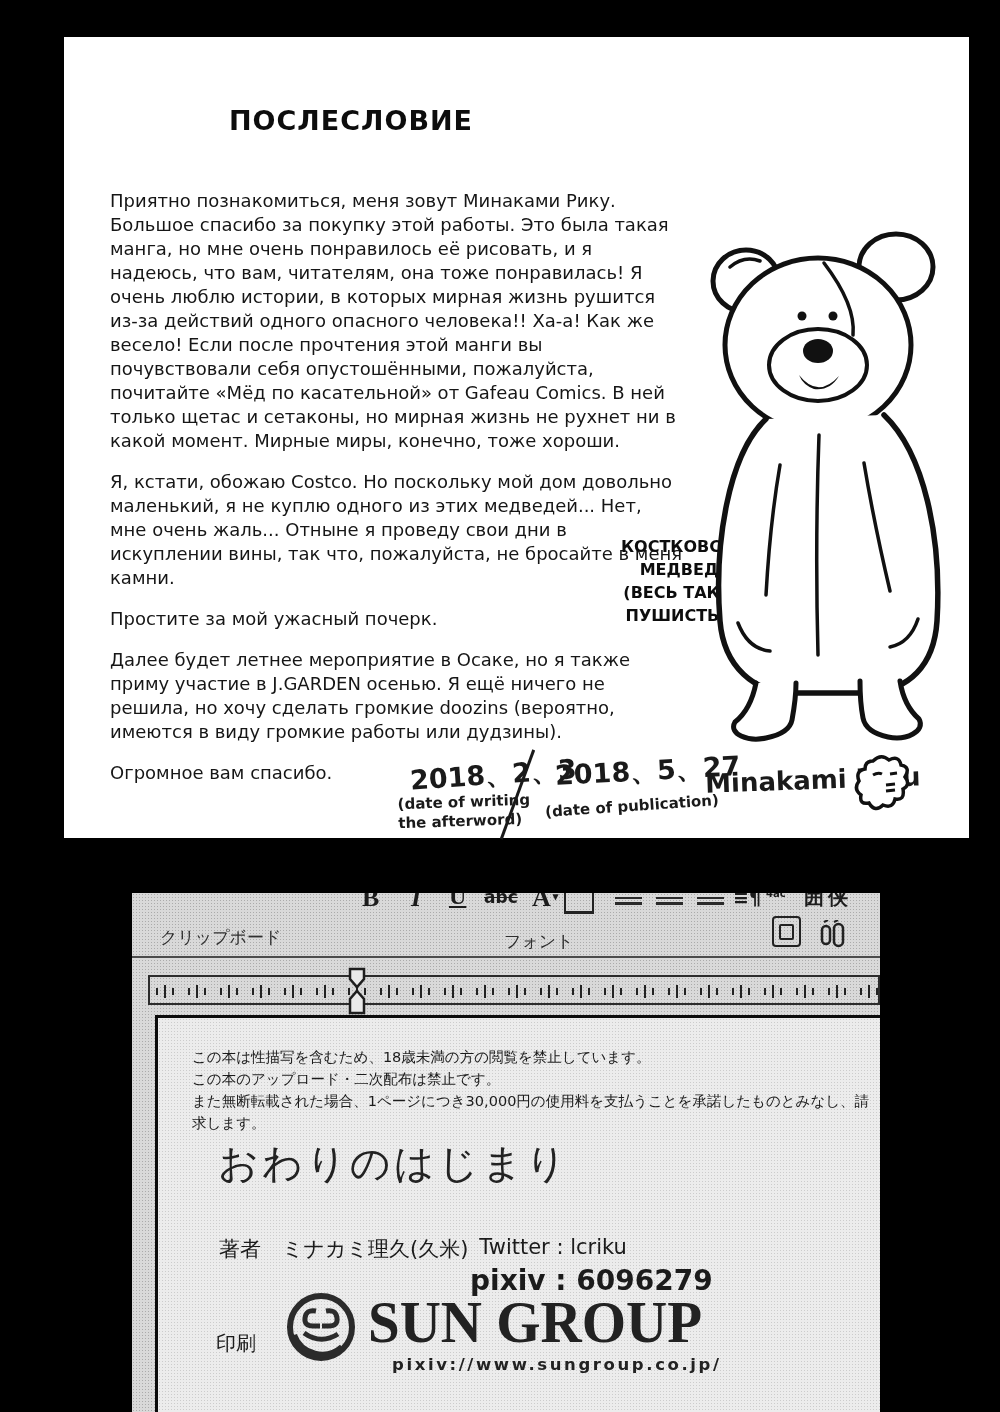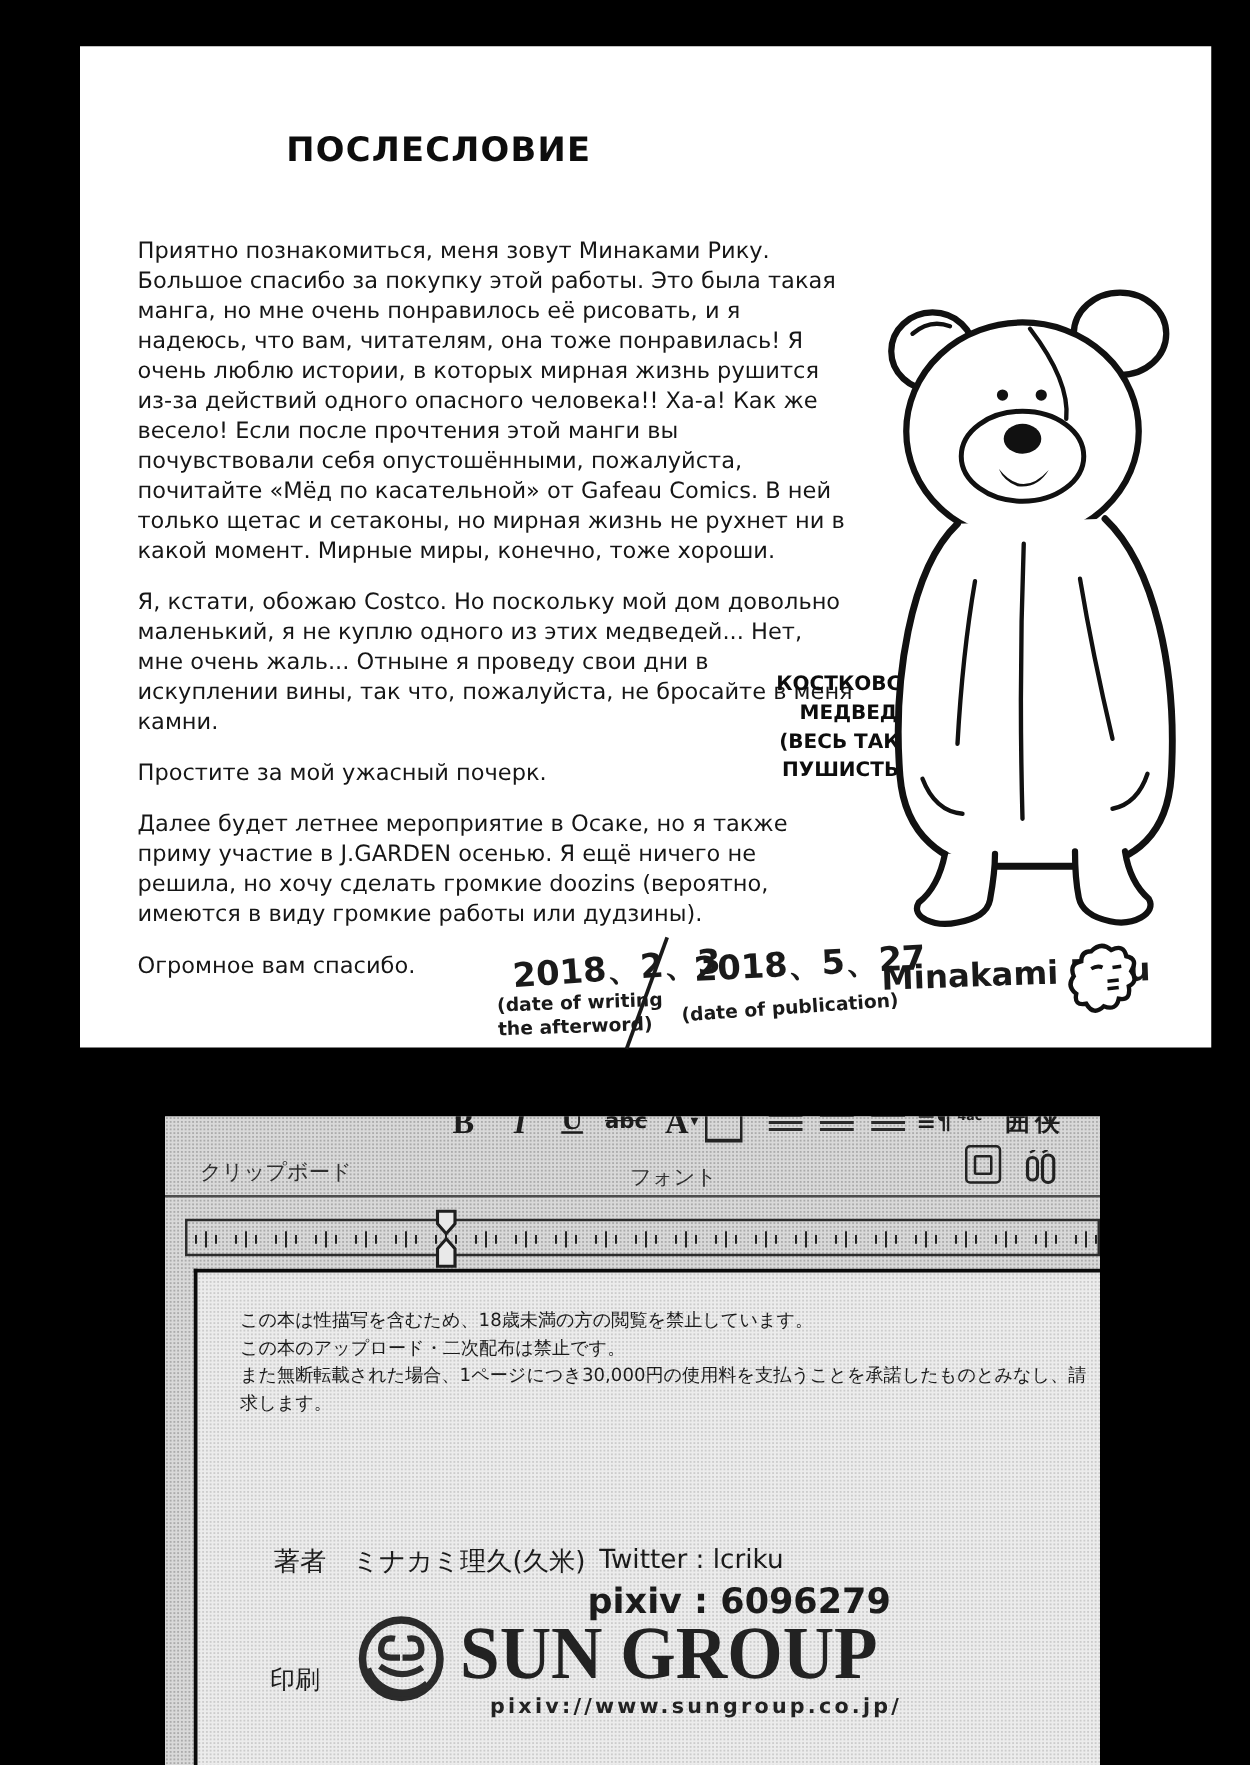--- a/index.html
+++ b/index.html
@@ -211,20 +211,21 @@
   </div>
   <svg class="indent-marker" width="22" height="50" viewBox="0 0 22 50">
     <path d="M4 2 H18 V12 L11 20 L4 12 Z" fill="#e9e9e9" stroke="#1e1e1e" stroke-width="2.5"></path>
     <path d="M11 24 L18 32 V46 H4 V32 Z" fill="#e9e9e9" stroke="#1e1e1e" stroke-width="2.5"></path>
   </svg>
 
   <div class="page">
     <div class="disclaimer preline">この本は性描写を含むため、18歳未満の方の閲覧を禁止しています。
 この本のアップロード・二次配布は禁止です。
 また無断転載された場合、1ページにつき30,000円の使用料を支払うことを承諾したものとみなし、請求します。</div>
+    <div class="doc-title">おわりのはじまり</div>
     <div class="doc-author-row">
       <span>著者　ミナカミ理久(久米)</span>
       <span>Twitter : lcriku</span>
     </div>
     <div class="doc-pixiv">pixiv : 6096279</div>
 
     <div class="print-label">印刷</div>
     <svg class="sun-logo" width="78" height="78" viewBox="0 0 78 78">
       <circle cx="39" cy="38" r="31" fill="none" stroke="#2b2b2b" stroke-width="6"></circle>
       <path d="M12 46 A30 30 0 0 0 60 58" fill="none" stroke="#2b2b2b" stroke-width="6"></path>

